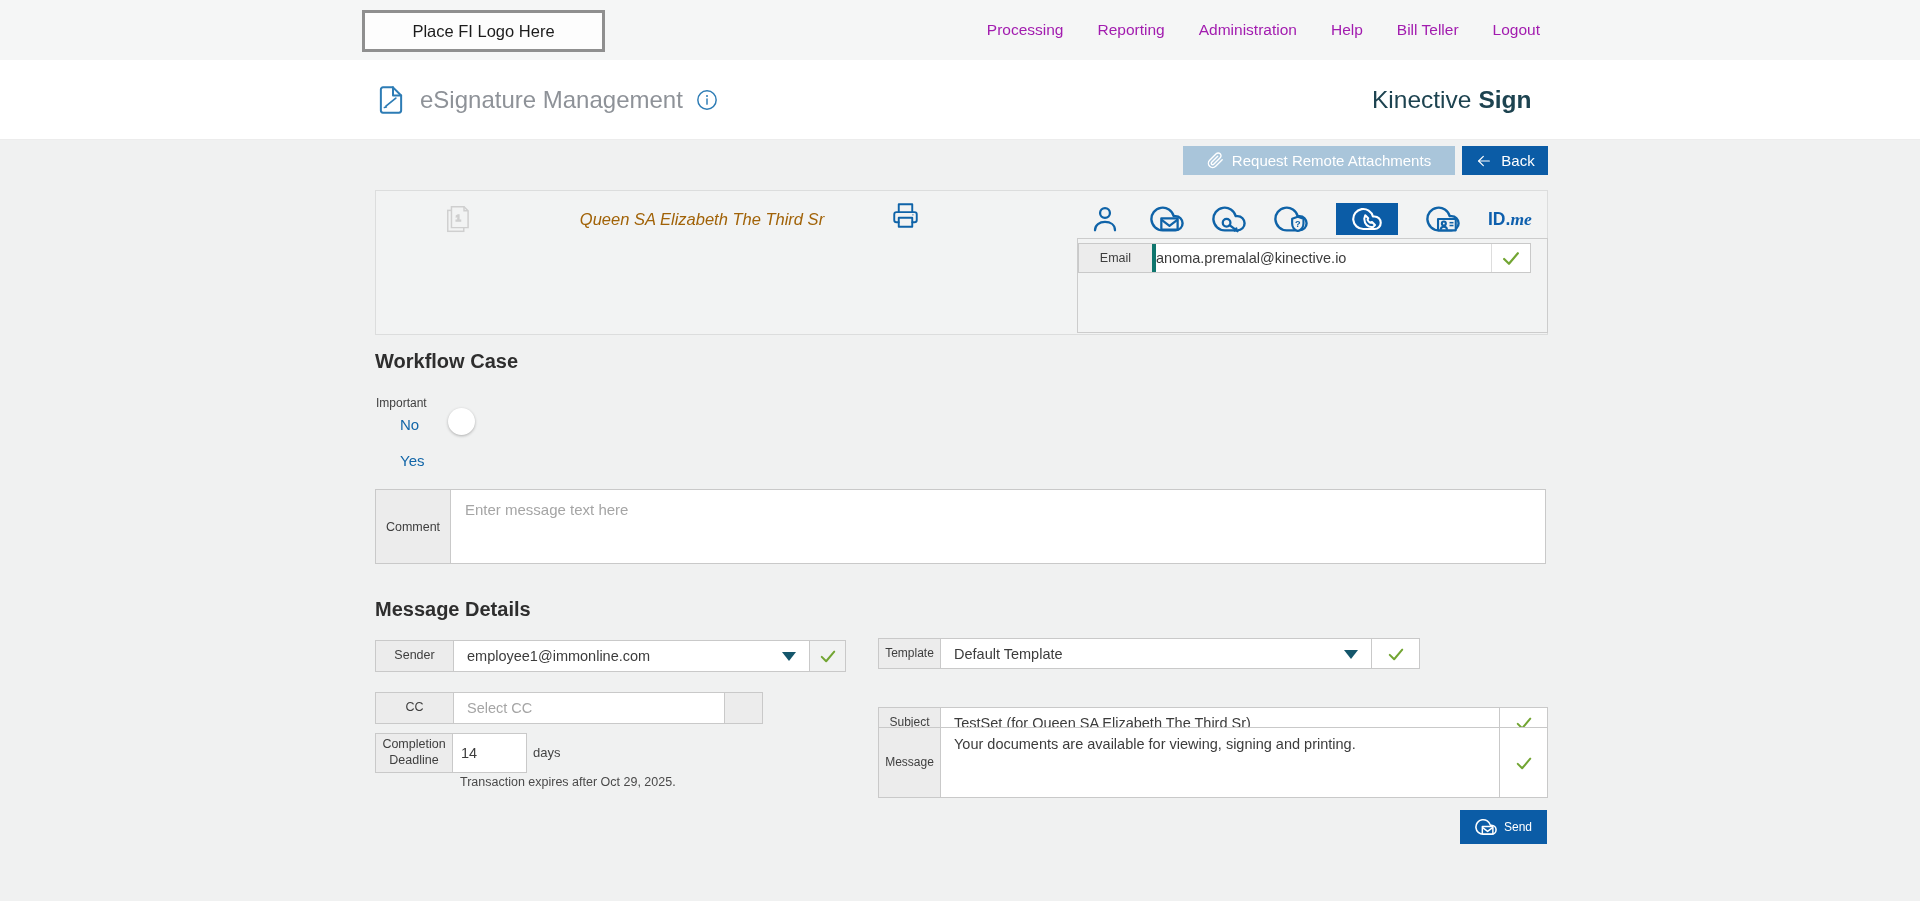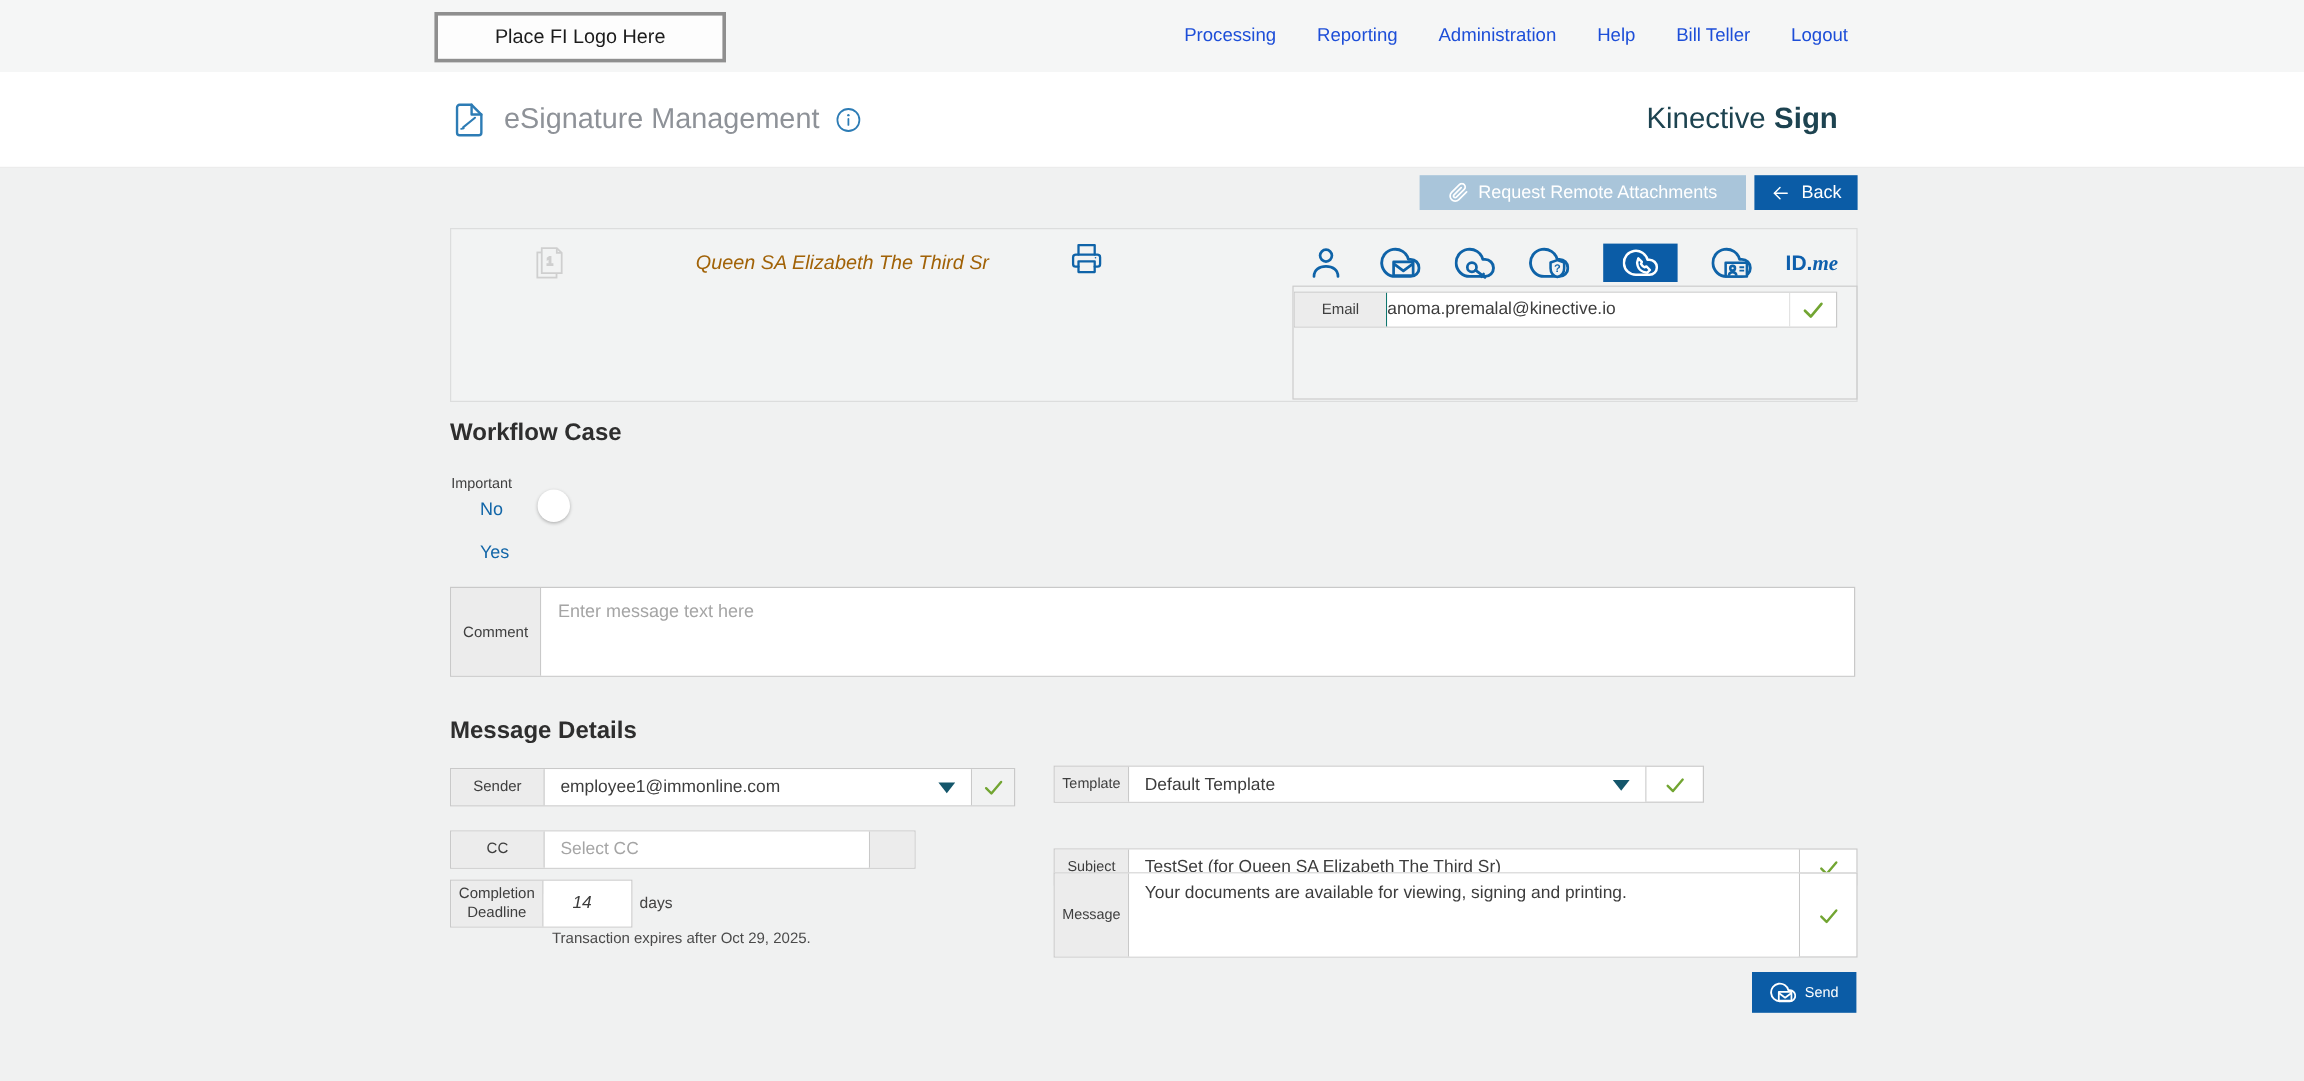--- a/index.html
+++ b/index.html
@@ -14,21 +14,21 @@
 
   
   .topbar { position:absolute; left:0; top:0; width:1920px; height:60px; background:#f5f6f6; }
   .logo-box {
     position:absolute; left:362px; top:10px; width:243px; height:42px;
     background:#fdfdfd; border:3px solid #8f8f8f;
     display:flex; align-items:center; justify-content:center;
     font-size:16.5px; color:#1c1c1c; cursor:pointer;
   }
   .nav { position:absolute; right:380px; top:0; height:60px; display:flex; align-items:center; gap:34px; }
-  .nav span { font-size:15.5px; color:#1d4ed8; cursor:pointer; white-space:nowrap; }
+  .nav span { font-size:15.5px; color:#a21caf; cursor:pointer; white-space:nowrap; }
 
   
   .band { position:absolute; left:0; top:60px; width:1920px; height:80px; background:#ffffff; border-bottom:1px solid #ececec; }
   .app-title { position:absolute; left:375px; top:0; height:80px; display:flex; align-items:center; gap:13px; }
   .app-title .title-text { font-size:24px; color:#8e9298; }
   .brand { position:absolute; left:1372px; top:0; height:80px; display:flex; align-items:center; font-size:24.5px; color:#1d4350; }
   .brand .b-name { font-weight:400; }
   .brand .b-prod { font-weight:700; margin-left:7px; }
 
   
@@ -46,21 +46,21 @@
   .auth.sel { width:62px; height:32px; background:#0b5ca6; }
   .idme { font-size:17.5px; color:#0e5fad; cursor:pointer; white-space:nowrap; }
   .idme .id-b { font-weight:800; }
   .idme .id-m { font-style:italic; font-weight:600; font-family:"Liberation Serif", serif; }
 
   .contact-panel {
     position:absolute; left:701px; top:47px; width:471px; height:95px;
     border:1px solid #cccccc; padding:4px 16px 0 0;
   }
   .c-row { display:flex; height:30px; border:1px solid #c9c9c9; background:#fff; margin-bottom:17px; }
-  .c-row .lbl { width:77px; background:#ececec; border-right:1px solid #0f766e; display:flex; align-items:center; justify-content:center; font-size:12.5px; color:#3e3e3e; }
+  .c-row .lbl { width:77px; background:#ececec; border-right:4px solid #0f766e; display:flex; align-items:center; justify-content:center; font-size:12.5px; color:#3e3e3e; }
   .c-row input { flex:1; border:none; outline:none; background:#fff; font:14.5px "Liberation Sans",sans-serif; color:#3c3c3c; padding:0 0; border-right:1px solid #dddddd; }
   .c-row .chk { width:38px; display:flex; align-items:center; justify-content:center; background:#fff; }
 
   
   .h2 { position:absolute; font-size:20px; font-weight:600; color:#2e2e2e; }
   .lbl-important { position:absolute; left:376px; top:396px; font-size:12px; color:#3f3f3f; }
   .opt { position:absolute; left:400px; font-size:15px; color:#1266a8; cursor:pointer; }
   .toggle-knob {
     position:absolute; left:448px; top:408px; width:27px; height:27px; border-radius:50%;
     background:#ffffff; box-shadow:0 1px 3px rgba(0,0,0,.28); cursor:pointer;
@@ -290,21 +290,21 @@
   </div>
   <div class="endcell gray-cell" style="width:38px;"></div>
 </div>
 
 <div class="frow row-deadline">
   <div class="lbl" style="width:77px;">
     <span>Completion</span>
     <span>Deadline</span>
   </div>
   <div class="field plain" style="padding:0;">
-    <input type="text" style="padding: 0px 24px; font-style: italic;" value="14">
+    <input type="text" style="padding: 0px 8px;" value="14">
   </div>
 </div>
 <div class="days-label">days</div>
 <div class="expires-note">Transaction expires after Oct 29, 2025.</div>
 
 <div class="frow row-template">
   <div class="lbl" style="width:62px; font-size:12px;">Template</div>
   <div class="field">
     <span>Default Template</span>
     <span class="caret"></span>

